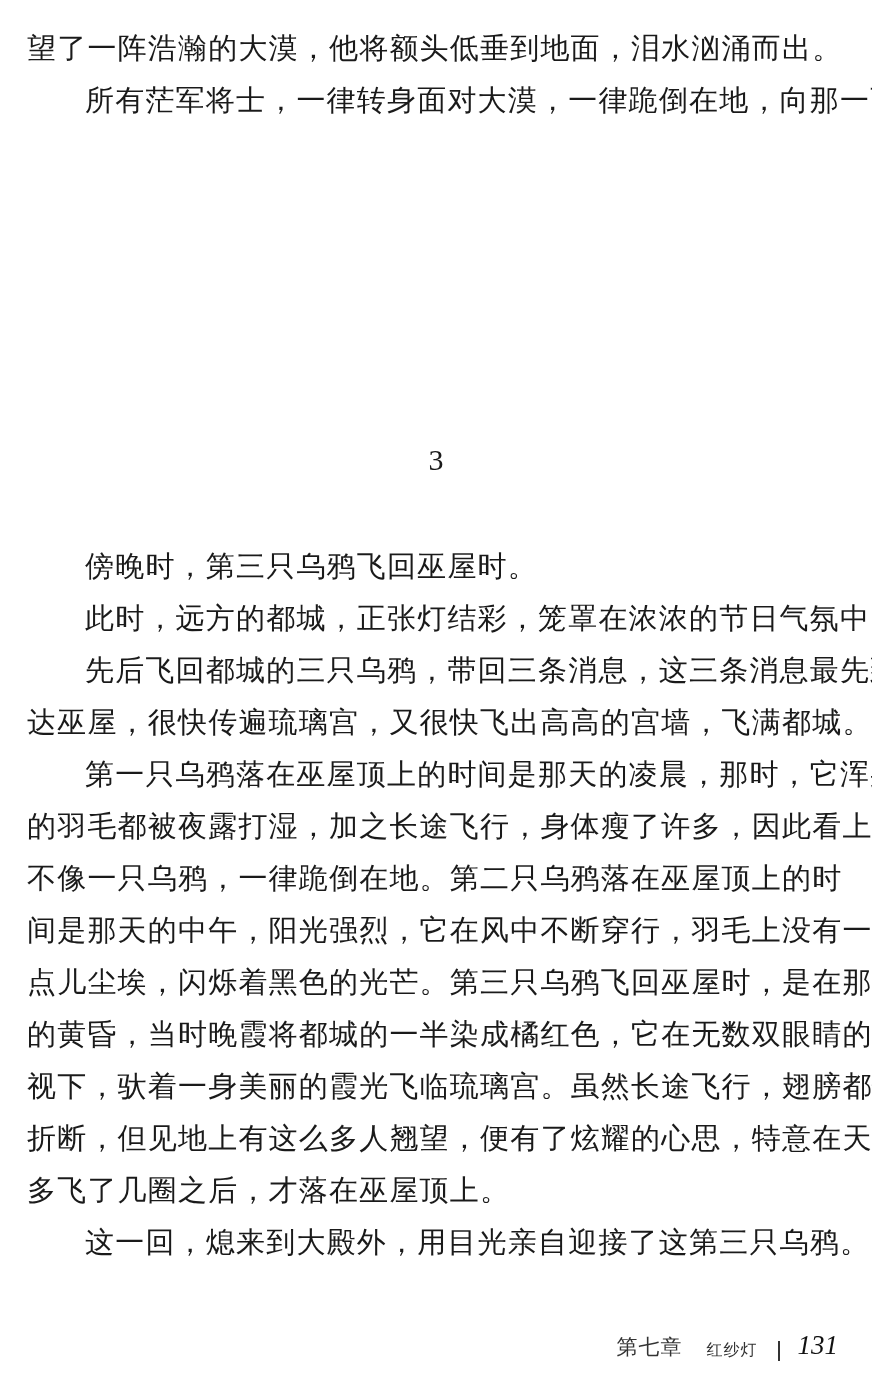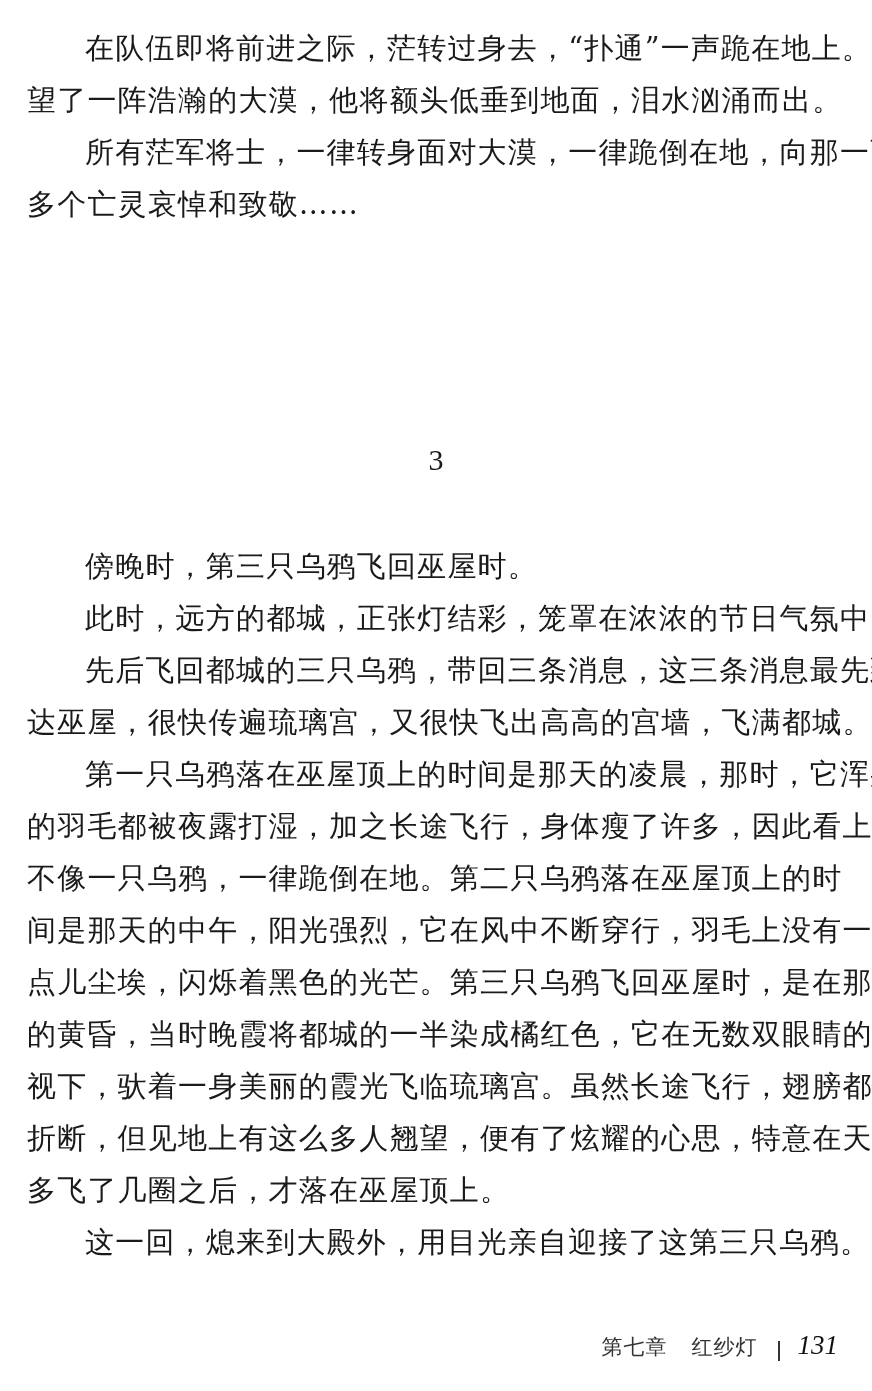--- a/index.html
+++ b/index.html
@@ -53,45 +53,43 @@
       align-items: flex-end;
       color: #333;
     }
     .footer .chapter {
       font-family: "DejaVu Sans", "Liberation Sans", sans-serif;
       font-size: 21px;
       letter-spacing: 1px;
     }
     .footer .title {
       font-family: "DejaVu Sans", "Liberation Sans", sans-serif;
-      font-size: 21px;
+      font-size: 16px;
       margin-left: 24px;
       letter-spacing: 1px;
     }
     .footer .sep {
       width: 2px;
       height: 20px;
       background: #333;
       margin: 0 18px 0 20px;
     }
     .footer .pageno {
       font-family: "Liberation Serif", "DejaVu Serif", serif;
       font-style: italic;
       font-size: 27px;
       color: #111;
     }
   </style>
 </head>
 <body>
 
 <div class="page">
-  <div class="line indent">在队伍即将前进之际，茫转过身去，“扑通”一声跪在地上。</div>
   <div class="line">望了一阵浩瀚的大漠，他将额头低垂到地面，泪水汹涌而出。</div>
   <div class="line indent">所有茫军将士，一律转身面对大漠，一律跪倒在地，向那一百</div>
-  <div class="line">多个亡灵哀悼和致敬……</div>
 </div>
 
 <div class="section-num">3</div>
 
 <div class="page2">
   <div class="line indent">傍晚时，第三只乌鸦飞回巫屋时。</div>
   <div class="line indent">此时，远方的都城，正张灯结彩，笼罩在浓浓的节日气氛中。</div>
   <div class="line indent">先后飞回都城的三只乌鸦，带回三条消息，这三条消息最先到</div>
   <div class="line">达巫屋，很快传遍琉璃宫，又很快飞出高高的宫墙，飞满都城。</div>
   <div class="line indent">第一只乌鸦落在巫屋顶上的时间是那天的凌晨，那时，它浑身</div>

